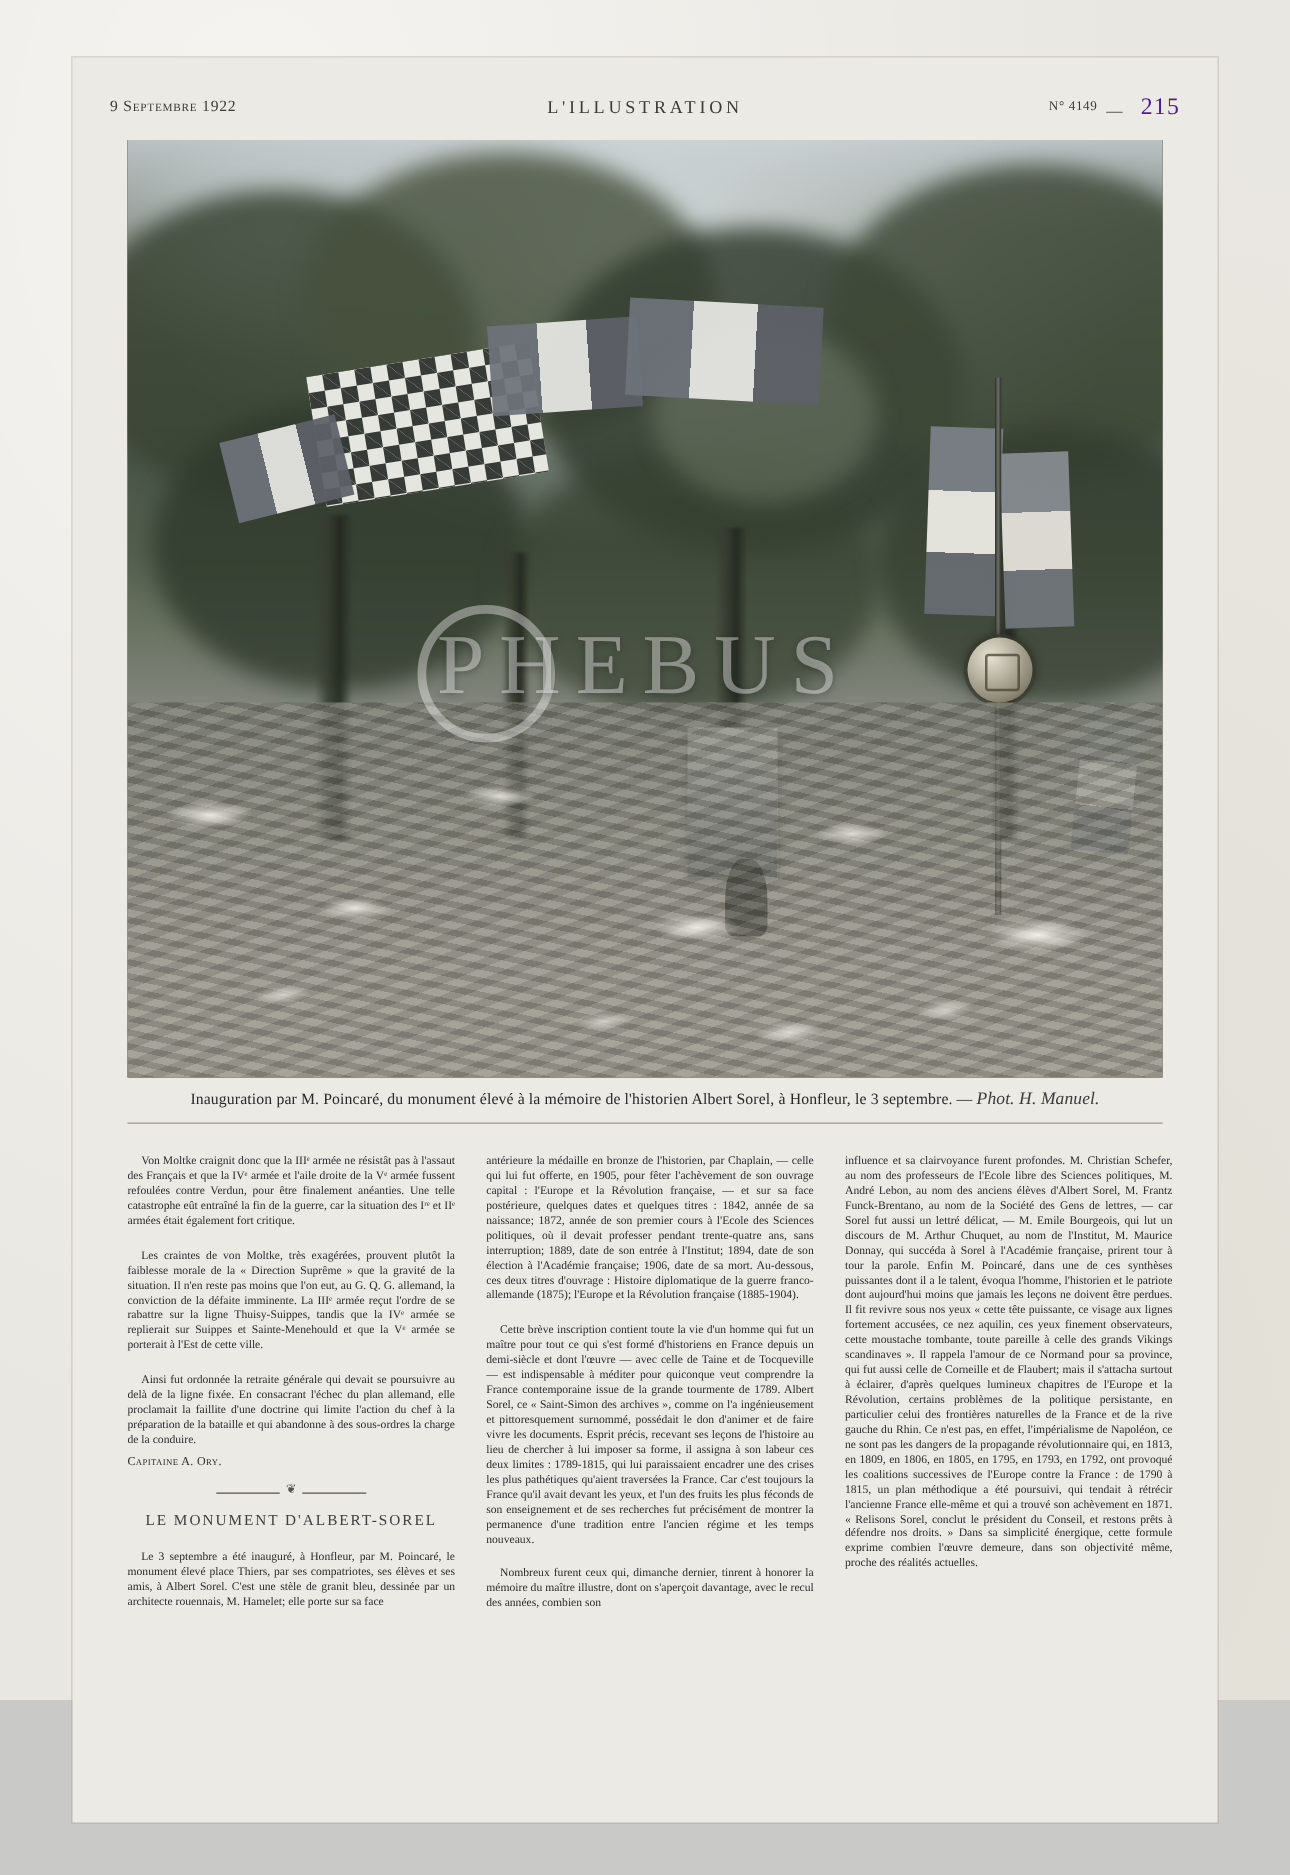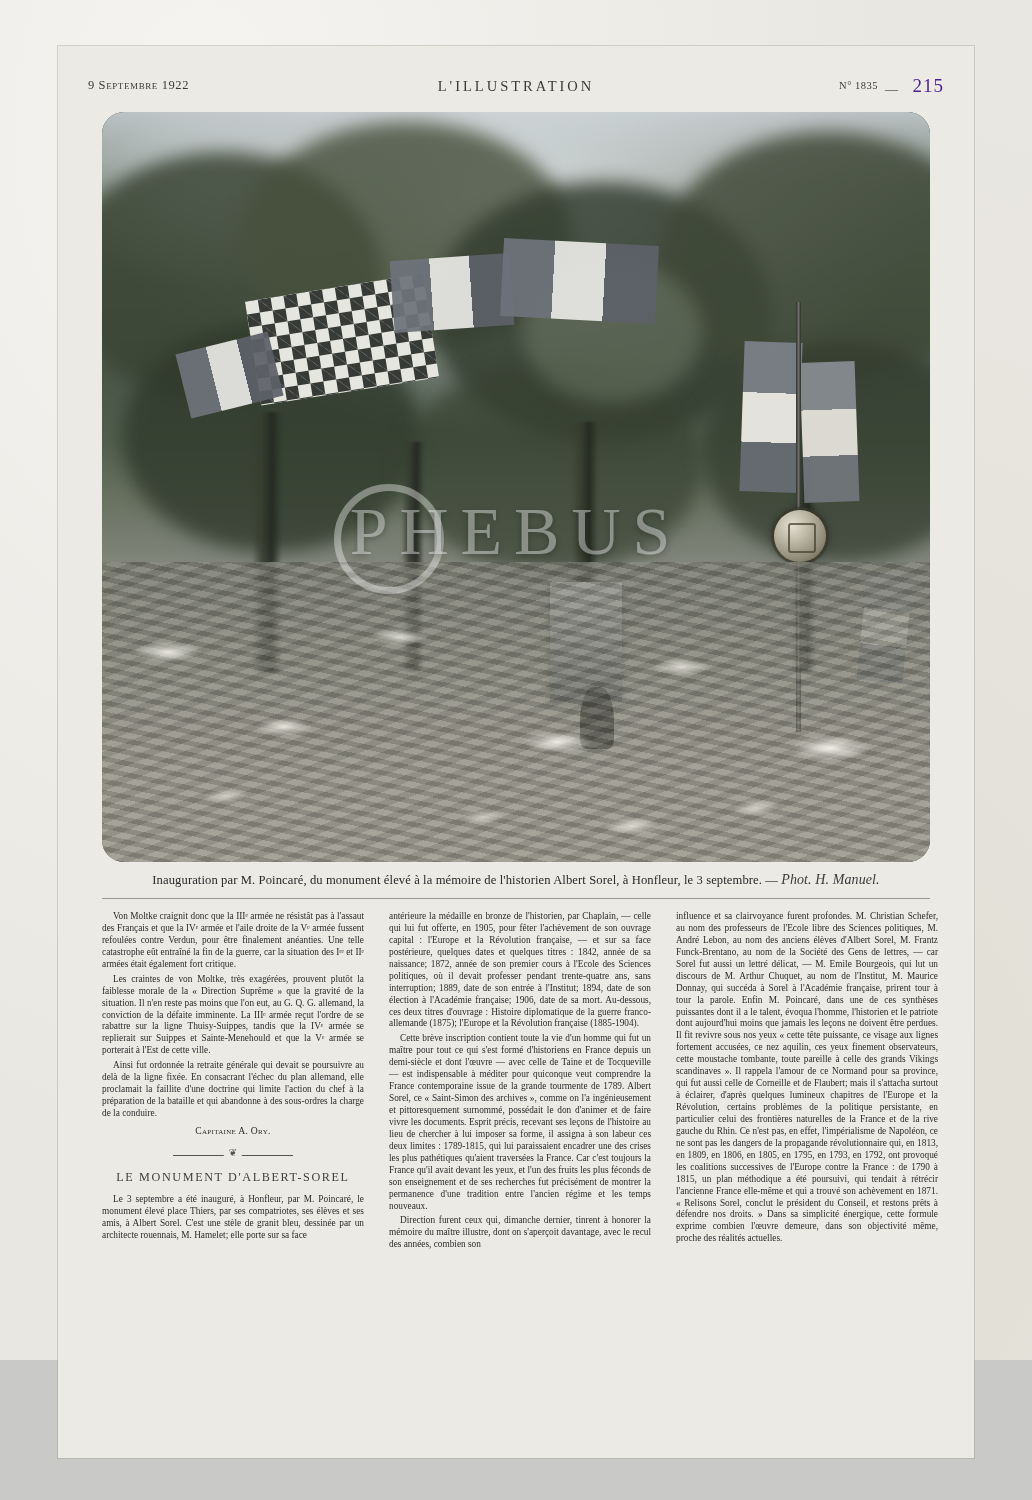--- a/index.html
+++ b/index.html
@@ -79,21 +79,20 @@
 
   
   .photo-wrap {
     position: absolute;
     left: 44px;
     top: 66px;
     width: 828px;
     height: 750px;
     background: #2d2f2c;
     overflow: hidden;
-    border-radius: 22px;
   }
   .photo {
     position: absolute;
     inset: 0;
     background:
       radial-gradient(ellipse 70% 45% at 50% 12%, rgba(215,220,222,0.95), rgba(215,220,222,0) 70%),
       radial-gradient(ellipse 30% 20% at 14% 10%, rgba(200,208,210,0.8), rgba(200,208,210,0) 70%),
       linear-gradient(180deg,
         #b9c0c2 0%,
         #7f8a80 10%,
@@ -247,27 +246,27 @@
   .col {
     position: absolute;
     top: 0;
     width: 262px;
     font-size: 9.3px;
     line-height: 1.285;
     text-align: justify;
     color: #2b2b2d;
     hyphens: auto;
   }
-  .col p { margin: 3px 0 0.15em 0; text-indent: 11px; }
+  .col p { margin: 16px 0 0.15em 0; text-indent: 11px; }
   .col p.noindent { text-indent: 0; }
   #col1 { left: 0; }
   #col2 { left: 287px; }
   #col3 { left: 574px; }
   .signature {
-    text-align: center;
+    text-align: left;
     font-variant: small-caps;
     font-size: 9.6px;
     margin-top: 5px;
     letter-spacing: 0.3px;
   }
   .sec-div {
     margin: 14px auto 10px auto;
     width: 120px;
     height: 9px;
     position: relative;
@@ -301,21 +300,21 @@
 </style>
 </head>
 <body>
 
 <div class="page">
   <div class="sheet">
 
     <div class="runhead">
       <div class="date">9 Septembre 1922</div>
       <div class="title">L'ILLUSTRATION</div>
-      <div class="issue">N° 1835</div>
+      <div class="issue">N° 4149</div>
       <div class="dash">—</div>
       <div class="pageno">215</div>
     </div>
 
     <div class="photo-wrap">
       <div class="photo"></div>
 
       <div class="blob" style="left:-40px; top:40px; width:320px; height:250px; background:rgba(58,68,52,0.85);"></div>
       <div class="blob" style="left:140px; top:10px; width:330px; height:230px; background:rgba(70,80,60,0.8);"></div>
       <div class="blob" style="left:330px; top:70px; width:340px; height:260px; background:rgba(52,62,48,0.85);"></div>
@@ -370,21 +369,21 @@
         <p>Ainsi fut ordonnée la retraite générale qui devait se poursuivre au delà de la ligne fixée. En consacrant l'échec du plan allemand, elle proclamait la faillite d'une doctrine qui limite l'action du chef à la préparation de la bataille et qui abandonne à des sous-ordres la charge de la conduire.</p>
         <div class="signature">Capitaine A. Ory.</div>
         <div class="sec-div"></div>
         <div class="sub-title">LE MONUMENT D'ALBERT-SOREL</div>
         <p>Le 3 septembre a été inauguré, à Honfleur, par M. Poincaré, le monument élevé place Thiers, par ses compatriotes, ses élèves et ses amis, à Albert Sorel. C'est une stèle de granit bleu, dessinée par un architecte rouennais, M. Hamelet; elle porte sur sa face</p>
       </div>
 
       <div class="col" id="col2">
         <p class="noindent">antérieure la médaille en bronze de l'historien, par Chaplain, — celle qui lui fut offerte, en 1905, pour fêter l'achèvement de son ouvrage capital : l'Europe et la Révolution française, — et sur sa face postérieure, quelques dates et quelques titres : 1842, année de sa naissance; 1872, année de son premier cours à l'Ecole des Sciences politiques, où il devait professer pendant trente-quatre ans, sans interruption; 1889, date de son entrée à l'Institut; 1894, date de son élection à l'Académie française; 1906, date de sa mort. Au-dessous, ces deux titres d'ouvrage : Histoire diplomatique de la guerre franco-allemande (1875); l'Europe et la Révolution française (1885-1904).</p>
         <p>Cette brève inscription contient toute la vie d'un homme qui fut un maître pour tout ce qui s'est formé d'historiens en France depuis un demi-siècle et dont l'œuvre — avec celle de Taine et de Tocqueville — est indispensable à méditer pour quiconque veut comprendre la France contemporaine issue de la grande tourmente de 1789. Albert Sorel, ce « Saint-Simon des archives », comme on l'a ingénieusement et pittoresquement surnommé, possédait le don d'animer et de faire vivre les documents. Esprit précis, recevant ses leçons de l'histoire au lieu de chercher à lui imposer sa forme, il assigna à son labeur ces deux limites : 1789-1815, qui lui paraissaient encadrer une des crises les plus pathétiques qu'aient traversées la France. Car c'est toujours la France qu'il avait devant les yeux, et l'un des fruits les plus féconds de son enseignement et de ses recherches fut précisément de montrer la permanence d'une tradition entre l'ancien régime et les temps nouveaux.</p>
-        <p>Direction furent ceux qui, dimanche dernier, tinrent à honorer la mémoire du maître illustre, dont on s'aperçoit davantage, avec le recul des années, combien son</p>
+        <p>Nombreux furent ceux qui, dimanche dernier, tinrent à honorer la mémoire du maître illustre, dont on s'aperçoit davantage, avec le recul des années, combien son</p>
       </div>
 
       <div class="col" id="col3">
         <p class="noindent">influence et sa clairvoyance furent profondes. M. Christian Schefer, au nom des professeurs de l'Ecole libre des Sciences politiques, M. André Lebon, au nom des anciens élèves d'Albert Sorel, M. Frantz Funck-Brentano, au nom de la Société des Gens de lettres, — car Sorel fut aussi un lettré délicat, — M. Emile Bourgeois, qui lut un discours de M. Arthur Chuquet, au nom de l'Institut, M. Maurice Donnay, qui succéda à Sorel à l'Académie française, prirent tour à tour la parole. Enfin M. Poincaré, dans une de ces synthèses puissantes dont il a le talent, évoqua l'homme, l'historien et le patriote dont aujourd'hui moins que jamais les leçons ne doivent être perdues. Il fit revivre sous nos yeux « cette tête puissante, ce visage aux lignes fortement accusées, ce nez aquilin, ces yeux finement observateurs, cette moustache tombante, toute pareille à celle des grands Vikings scandinaves ». Il rappela l'amour de ce Normand pour sa province, qui fut aussi celle de Corneille et de Flaubert; mais il s'attacha surtout à éclairer, d'après quelques lumineux chapitres de l'Europe et la Révolution, certains problèmes de la politique persistante, en particulier celui des frontières naturelles de la France et de la rive gauche du Rhin. Ce n'est pas, en effet, l'impérialisme de Napoléon, ce ne sont pas les dangers de la propagande révolutionnaire qui, en 1813, en 1809, en 1806, en 1805, en 1795, en 1793, en 1792, ont provoqué les coalitions successives de l'Europe contre la France : de 1790 à 1815, un plan méthodique a été poursuivi, qui tendait à rétrécir l'ancienne France elle-même et qui a trouvé son achèvement en 1871. « Relisons Sorel, conclut le président du Conseil, et restons prêts à défendre nos droits. » Dans sa simplicité énergique, cette formule exprime combien l'œuvre demeure, dans son objectivité même, proche des réalités actuelles.</p>
       </div>
 
     </div>
   </div>
 </div>
 

